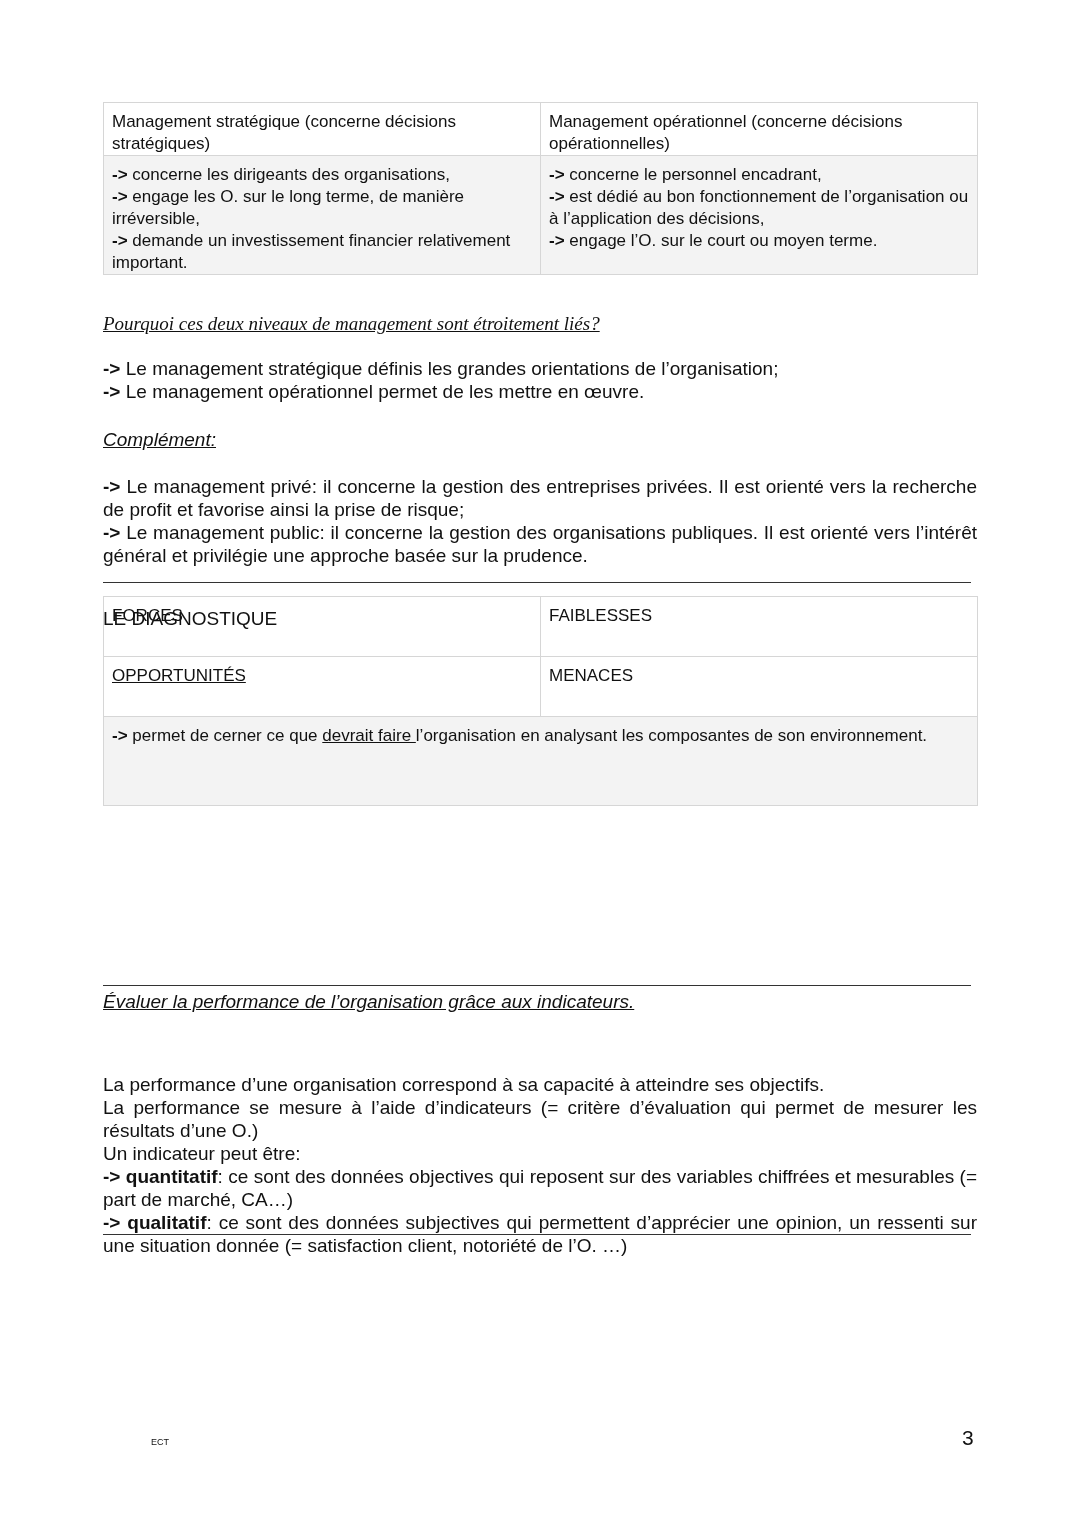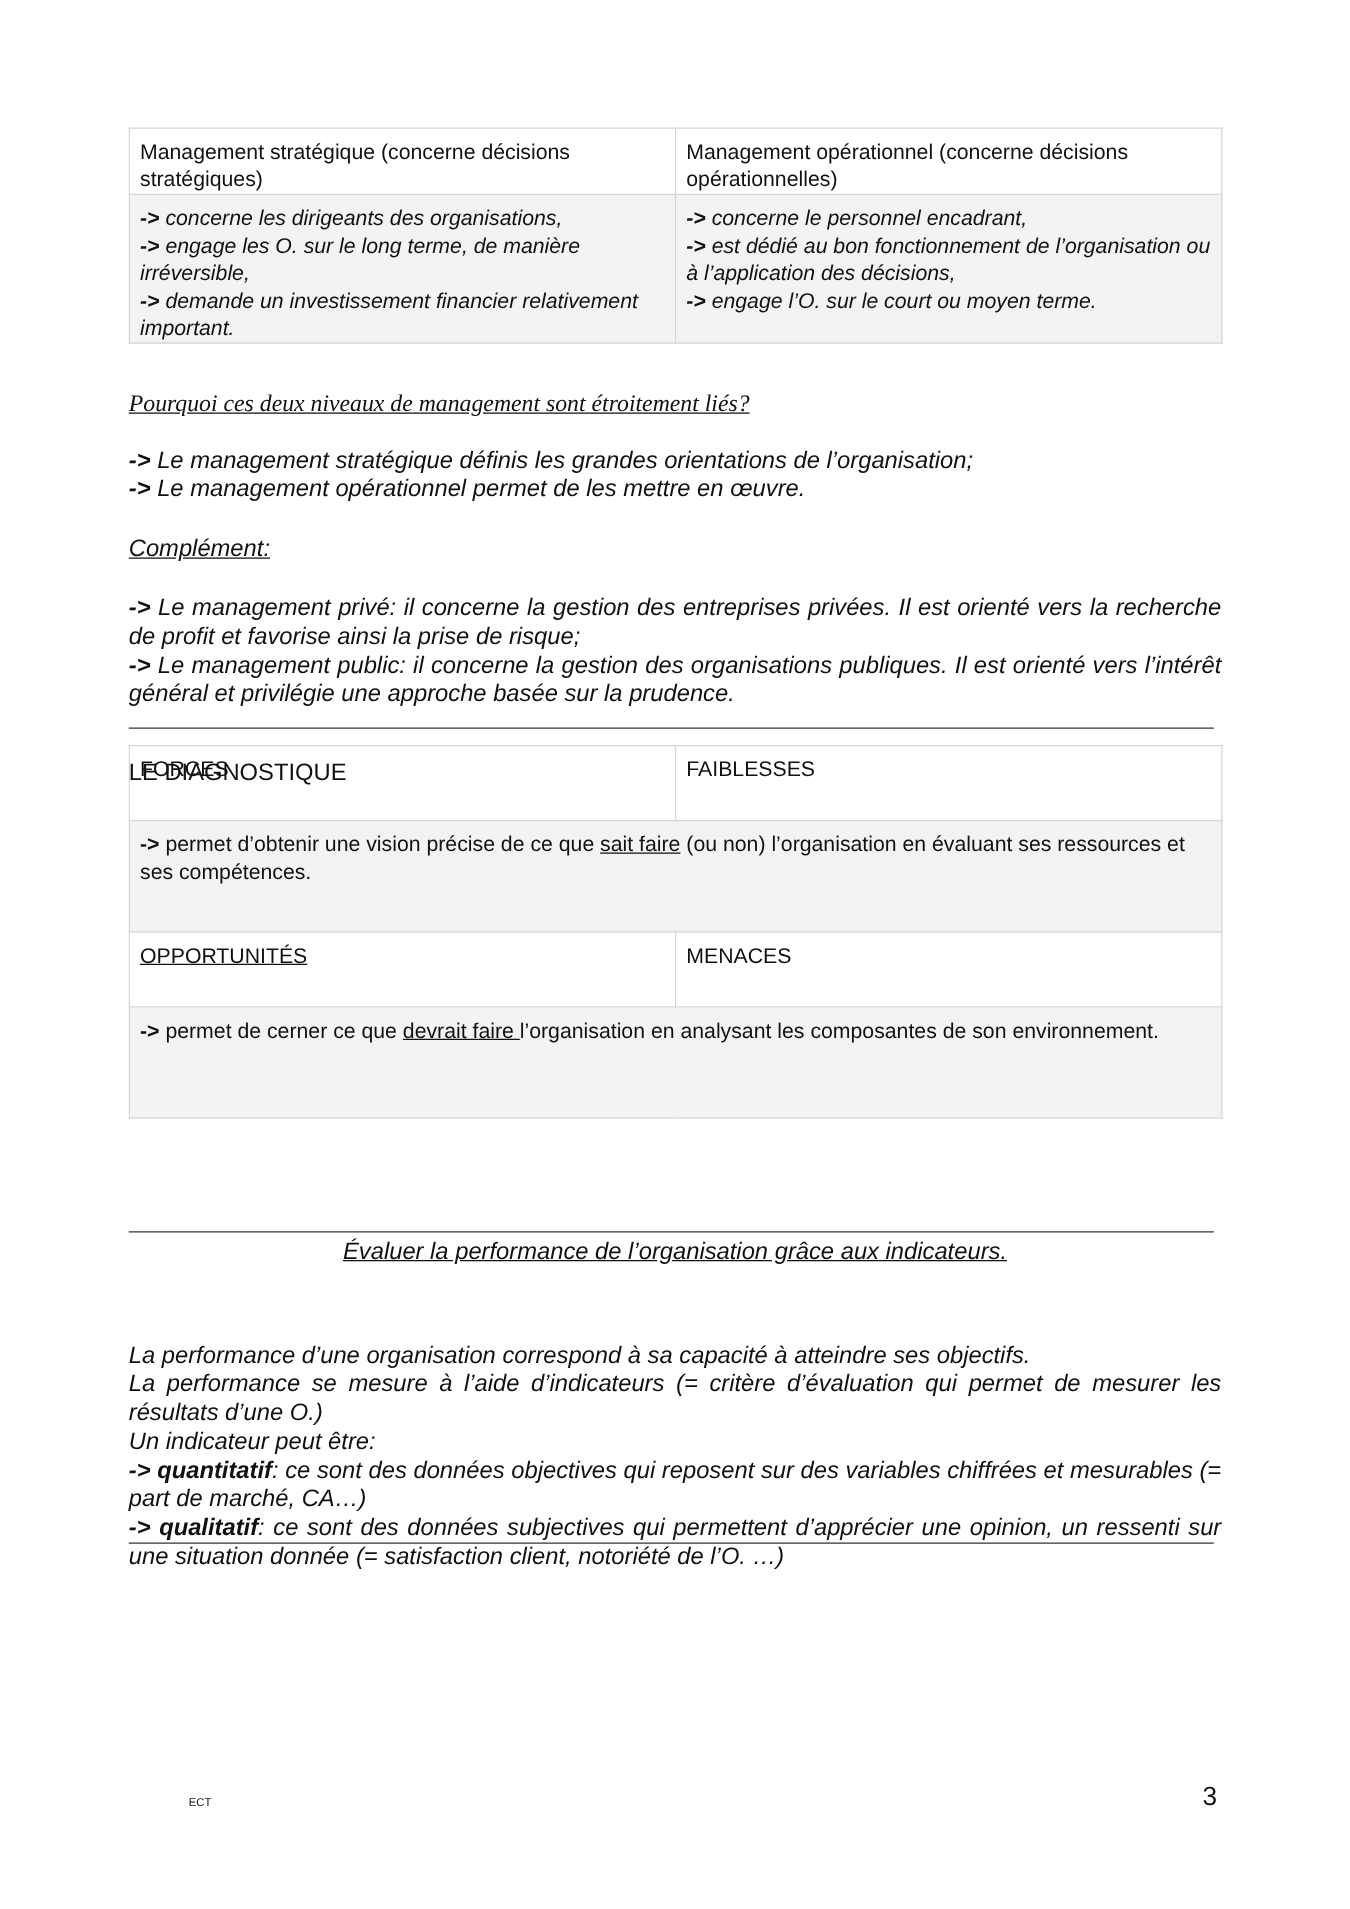--- a/index.html
+++ b/index.html
@@ -22,21 +22,21 @@
   .arrow { font-weight: bold; }
   .u { text-decoration: underline; }
 
   .block { position: absolute; left: 103px; width: 874px; font-size: 19px; line-height: 23px; }
   .just { text-align: justify; }
   .italic-u { font-style: italic; text-decoration: underline; }
   .rule { position: absolute; left: 103px; width: 868px; height: 0; border-top: 1.5px solid #333333; }
   .heading { position: absolute; left: 103px; font-size: 19px; line-height: 23px; text-align: center; }
   .footer-left { position: absolute; left: 151px; top: 1437px; font-size: 9px; }
   .footer-right { position: absolute; left: 962px; top: 1426px; font-size: 21px; }
-  p { margin: 0; font-style: italic; }
+  p { margin: 0; }
 </style>
 </head>
 <body>
 
 <div class="page">
 
   <table class="grid" style="top:102px;">
     <colgroup>
         <col style="width:437px">
         <col style="width:437px">
@@ -83,40 +83,34 @@
     <colgroup>
         <col style="width:437px">
         <col style="width:437px">
       </colgroup>
     <tbody>
         <tr>
       <td style="height:51px;">FORCES</td>
       <td>FAIBLESSES</td>
     </tr>
     <tr>
-      <td class="shade" colspan="2" style="height:80px;">
-        <span class="arrow">-&gt;</span>
-        <span>permet d’obtenir une vision précise de ce que </span><span class="u">sait faire</span><span> (ou non)  l’organisation en évaluant ses ressources et ses compétences.</span>
-      </td>
-    </tr>
-    <tr>
       <td style="height:51px;text-decoration:underline;">OPPORTUNITÉS</td>
       <td>MENACES</td>
     </tr>
     <tr>
       <td class="shade" colspan="2" style="height:80px;">
         <span class="arrow">-&gt;</span>
         <span>permet de cerner ce que </span><span class="u">devrait faire </span><span>l’organisation en analysant les composantes de son environnement.</span>
       </td>
     </tr>
   </tbody>
     </table>
   <div class="rule" style="top:985px;"></div>
 
-  <div class="block" style="top:990px;text-align:center;">
+  <div class="block" style="top:990px;">
     <span class="italic-u">Évaluer la performance de l’organisation grâce aux indicateurs.</span>
   </div>
   <div class="block just" style="top:1036px;margin-top:37px;">
     <p>La performance d’une organisation correspond à sa capacité à atteindre ses objectifs.</p>
     <p>La performance se mesure à l’aide d’indicateurs (= critère d’évaluation qui permet de mesurer les résultats d’une O.)</p>
     <p>Un indicateur peut être:</p>
     <p><span class="arrow">-&gt;</span> <b>quantitatif</b><span>: ce sont des données objectives qui reposent sur des variables chiffrées et mesurables (= part de marché, CA…)</span></p>
     <p><span class="arrow">-&gt;</span> <b>qualitatif</b><span>: ce sont des données subjectives qui permettent d’apprécier une opinion, un ressenti sur une situation donnée (= satisfaction client, notoriété de l’O. …)</span></p>
   </div>
   <div class="rule" style="top:1234px;"></div>

